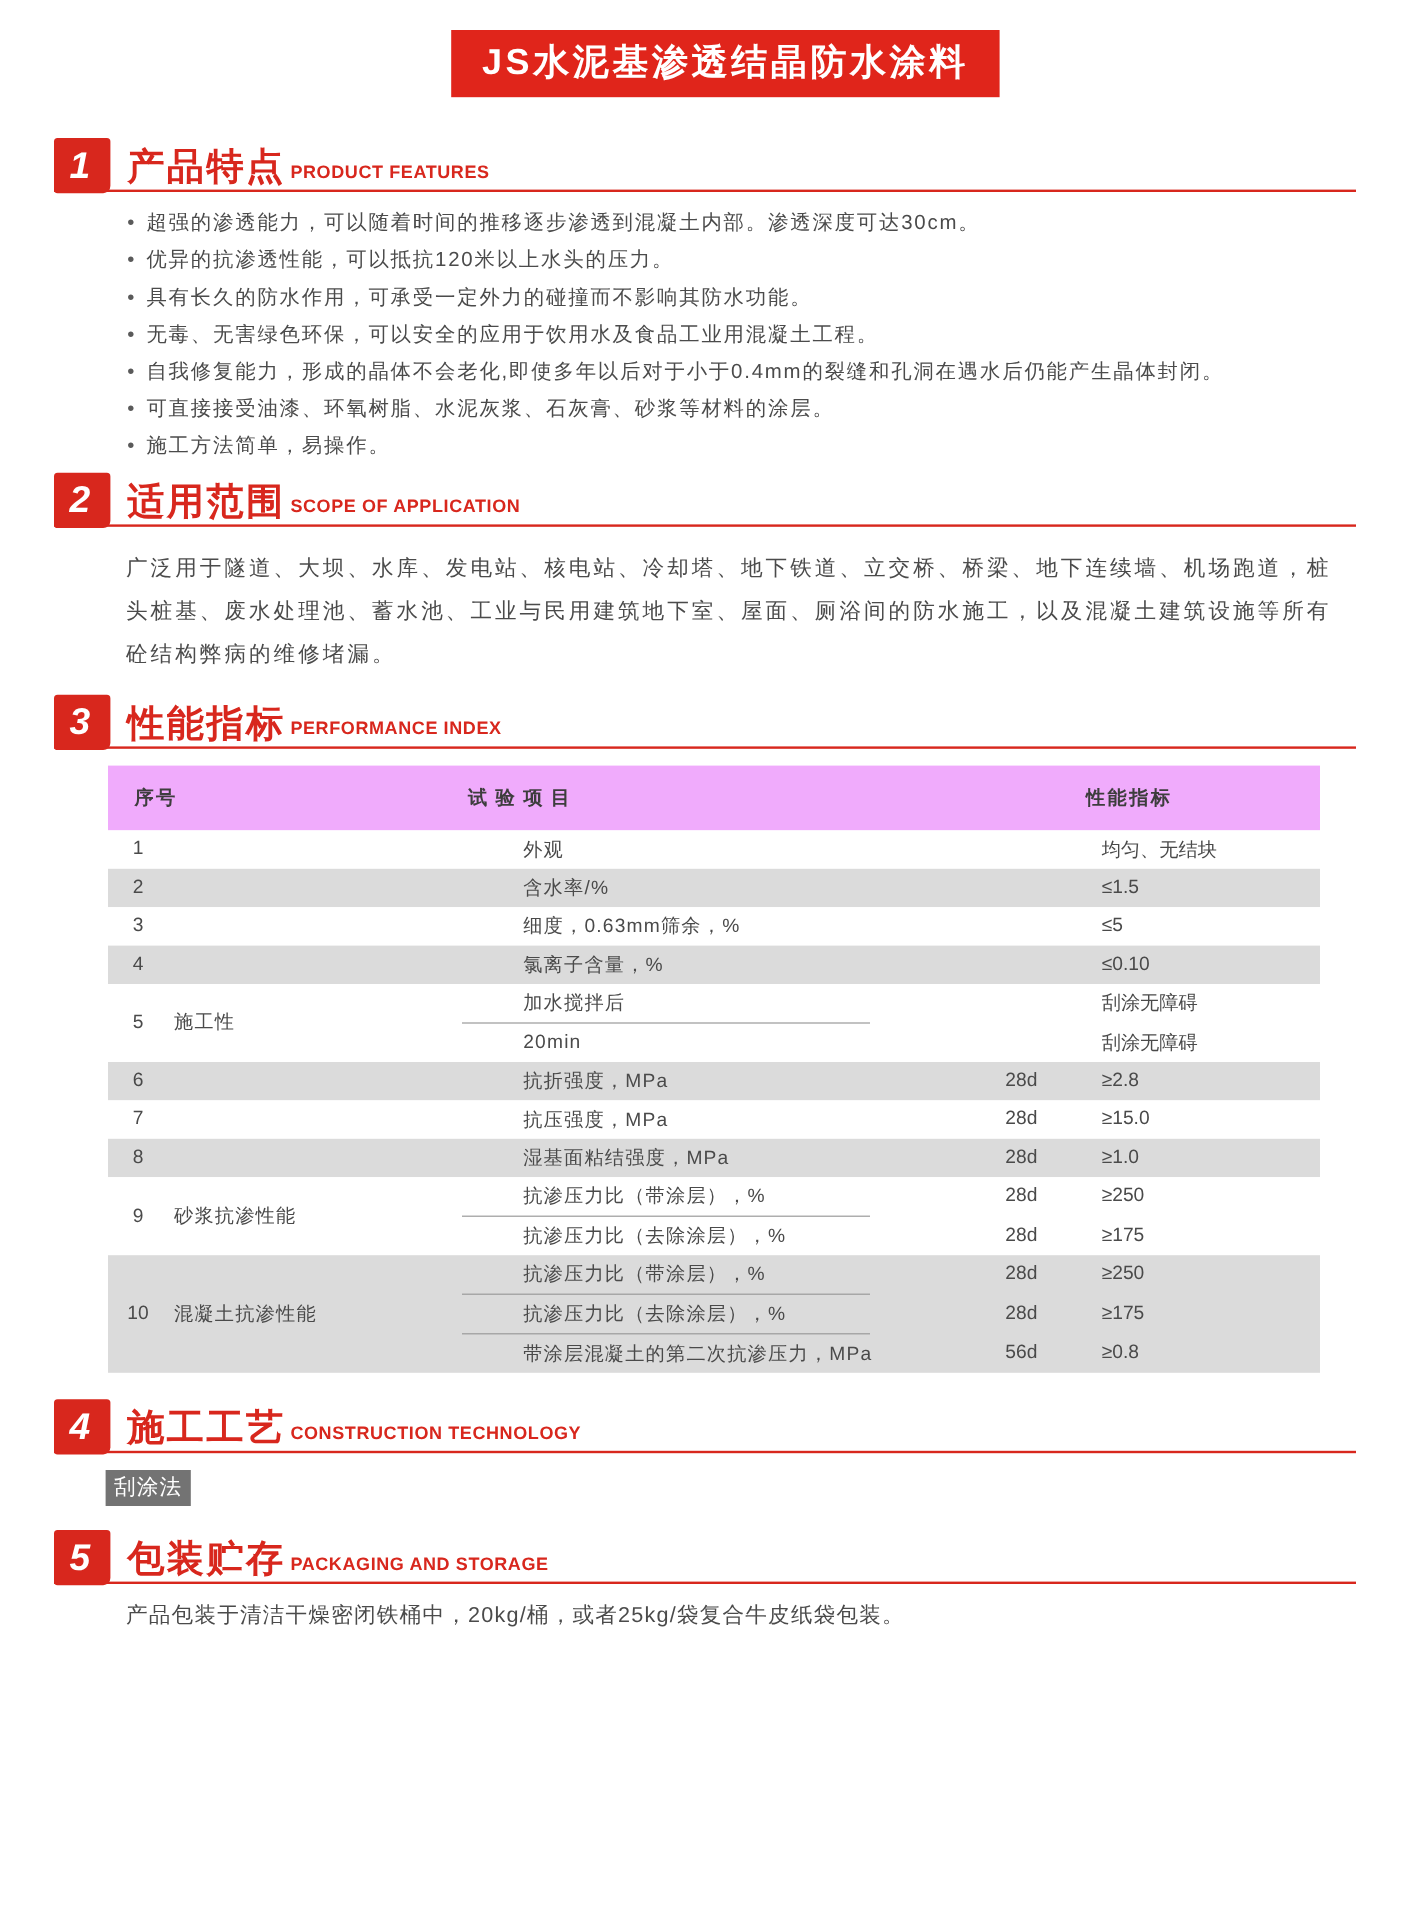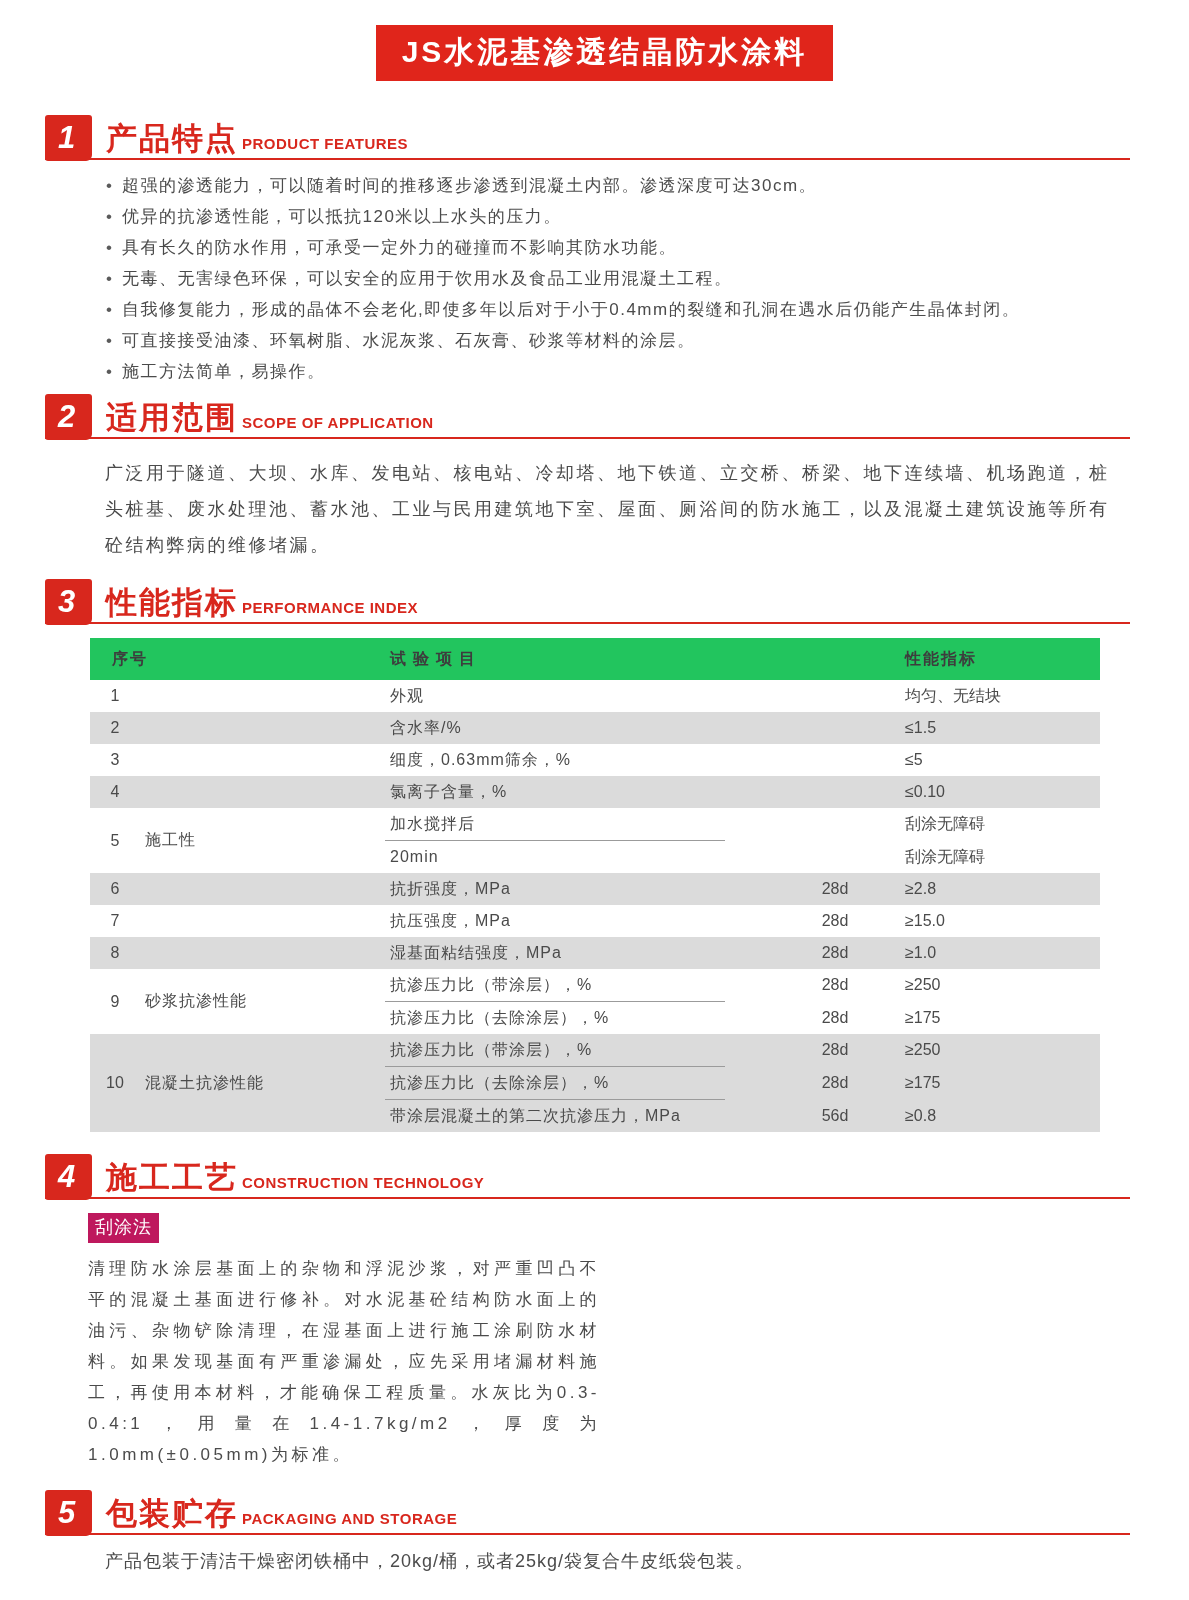--- a/index.html
+++ b/index.html
@@ -50,48 +50,48 @@
     content:"•"; position:absolute; left:0; top:0; color:#5a5a5a;
   }
   
   .scope-text {
     margin:16px 60px 0 105px; font-size:18px; line-height:36px;
     letter-spacing:2.5px; color:#4b4b4b;
   }
   
   .perf-table { margin:14px 0 0 90px; width:1010px; font-size:16px; }
   .thead {
-    display:flex; align-items:center; background:#22c55e;
-    height:42px; font-weight:700; color:#3d3d3d;
+    display:flex; align-items:center; background:#f0abfc;
+    height:54px; font-weight:700; color:#3d3d3d;
   }
   .thead .h-no   { width:295px; padding-left:22px; letter-spacing:2px; }
   .thead .h-item { width:405px; padding-left:5px; letter-spacing:7px; }
   .thead .h-age  { width:90px; }
   .thead .h-index{ width:220px; padding-left:25px; letter-spacing:2px; }
   .trow { display:flex; align-items:stretch; background:#ffffff; }
   .trow.shaded { background:#dbdbdb; }
   .tnum {
     width:50px; display:flex; align-items:center; justify-content:center;
   }
   .tcat {
     width:245px; display:flex; align-items:center; padding-left:5px;
     letter-spacing:1px;
   }
   .tlines { width:715px; display:flex; flex-direction:column; justify-content:center; }
   .tline { display:flex; align-items:center; height:32px; }
-  .ttest { width:405px; padding-left:5px; letter-spacing:1px; }
+  .ttest { width:405px; padding-left:5px; letter-spacing:1px;margin-left:46px; }
   .tage  { width:90px; text-align:center; }
   .tval  { width:220px; padding-left:25px; }
   .tdivider { width:340px; height:1px; background:#9b9b9b; }
   
   .methods { display:flex; margin:14px 0 0 88px; width:1012px; }
   .method-col-left  { width:552px; padding-right:40px; }
   .method-col-right { width:460px; }
   .method-badge {
-    display:inline-block; background:#be185d; color:#ffffff;
+    display:inline-block; background:#737373; color:#ffffff;
     font-size:18px; padding:2px 7px 4px; letter-spacing:1px;
   }
   .method-text {
     margin-top:10px; font-size:17px; line-height:31px;
     letter-spacing:3.5px; text-align:justify; color:#4b4b4b;
   }
   .method-col-right .method-text { letter-spacing:2px; }
   .method-gap { height:34px; }
   
   .pack-text {
@@ -284,21 +284,20 @@
 </div>
 
 <div class="sec-header mt-sec4">
   <div class="sec-num">4</div>
   <div class="sec-title">施工工艺</div>
   <div class="sec-en">CONSTRUCTION TECHNOLOGY</div>
 </div>
 <div class="methods">
   <div class="method-col-left">
     <span class="method-badge">刮涂法</span>
-    <p class="method-text">清理防水涂层基面上的杂物和浮泥沙浆，对严重凹凸不平的混凝土基面进行修补。对水泥基砼结构防水面上的油污、杂物铲除清理，在湿基面上进行施工涂刷防水材料。如果发现基面有严重渗漏处，应先采用堵漏材料施工，再使用本材料，才能确保工程质量。水灰比为0.3-0.4:1，用量在1.4-1.7kg/m2，厚度为1.0mm(±0.05mm)为标准。</p>
   </div>
 </div>
 
 <div class="sec-header mt-sec5">
   <div class="sec-num">5</div>
   <div class="sec-title">包装贮存</div>
   <div class="sec-en">PACKAGING AND STORAGE</div>
 </div>
 <p class="pack-text">产品包装于清洁干燥密闭铁桶中，20kg/桶，或者25kg/袋复合牛皮纸袋包装。</p>
 

